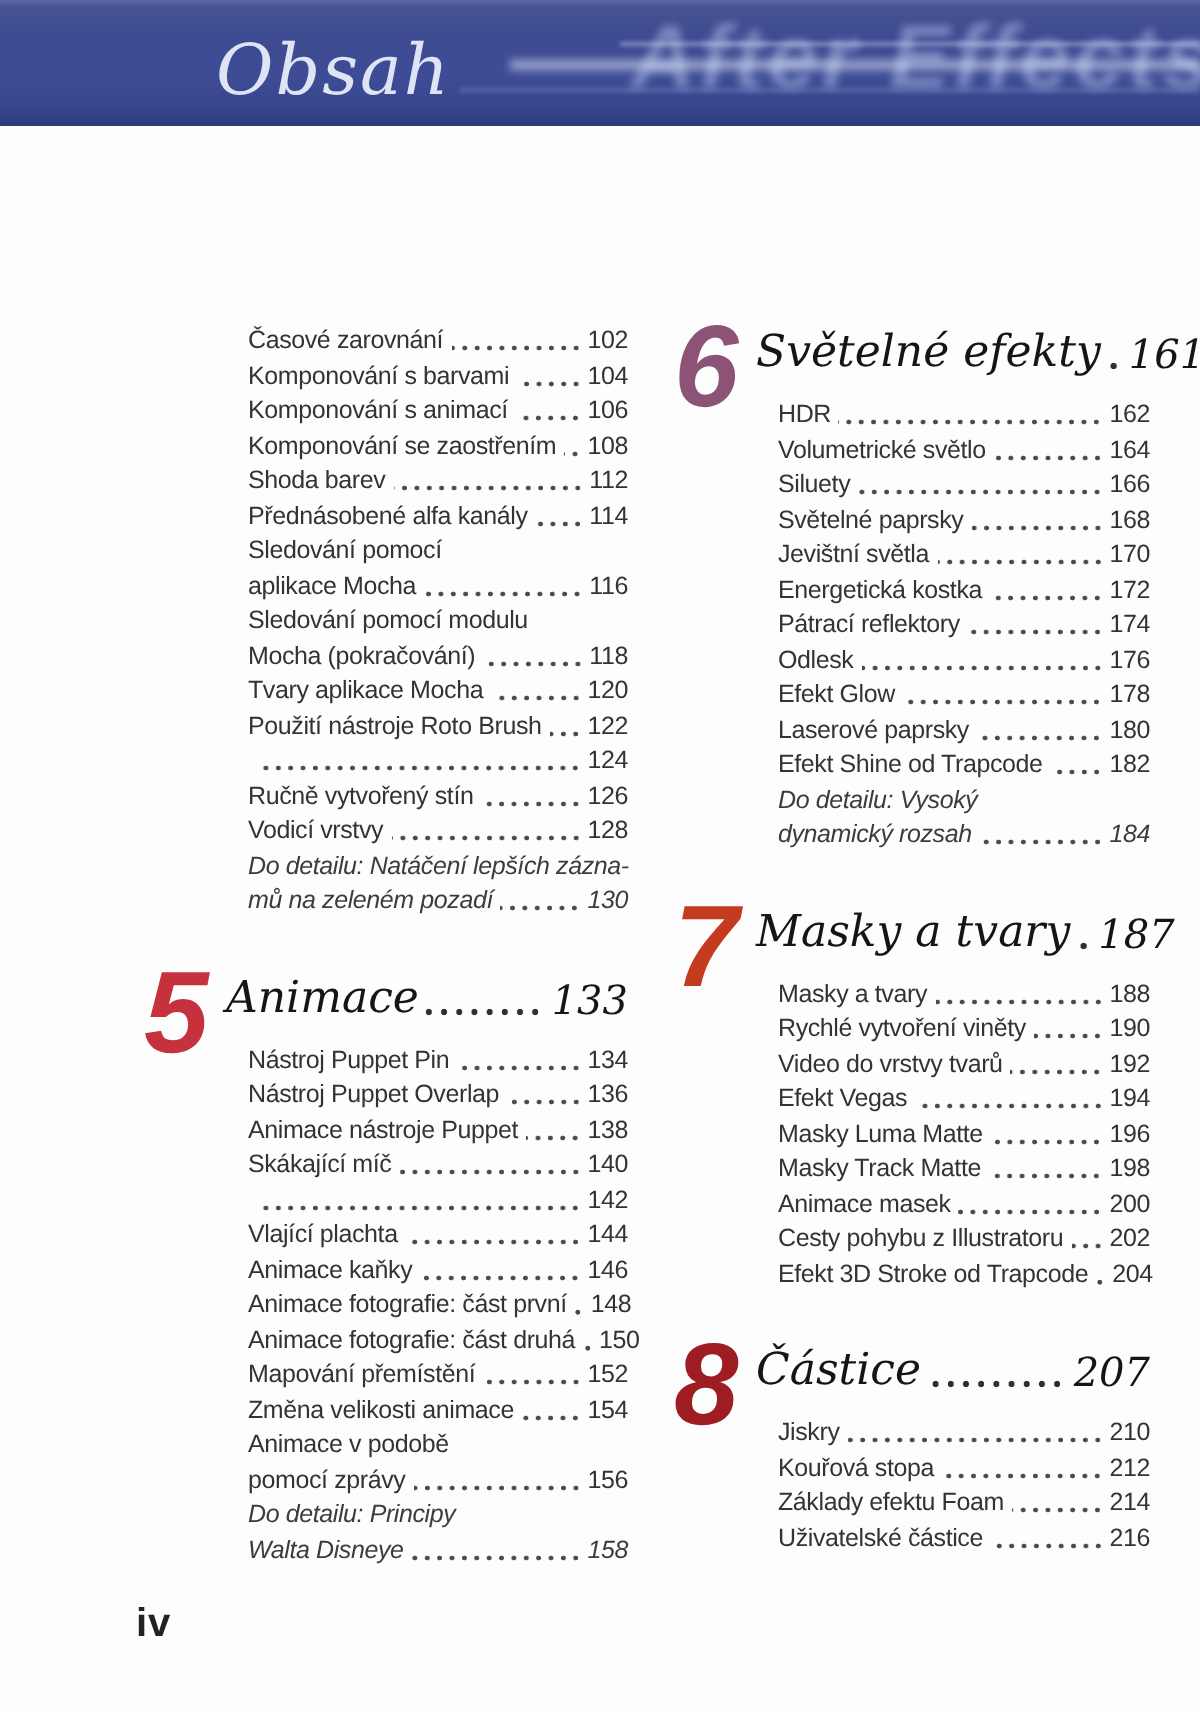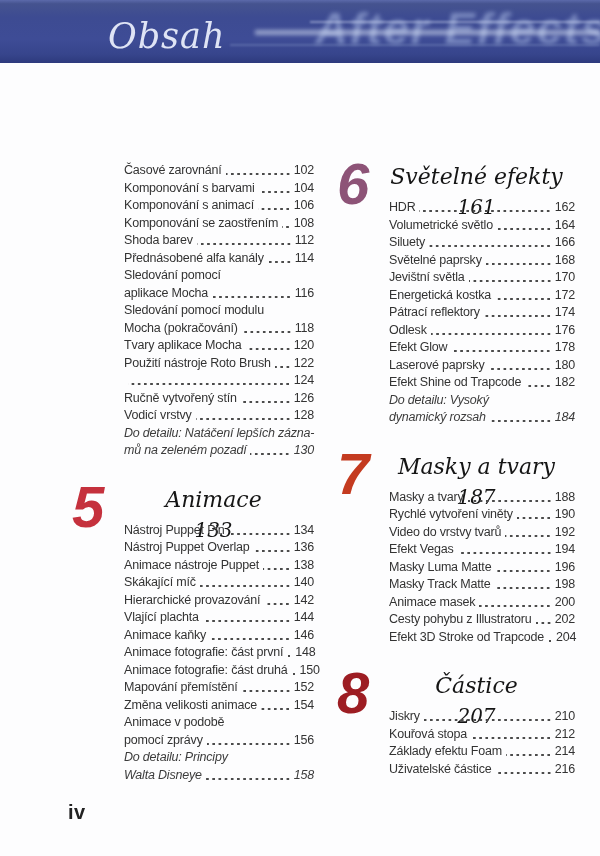--- a/index.html
+++ b/index.html
@@ -24,21 +24,21 @@
     filter:blur(2px);
   }
   .streak1 { position:absolute; left:255px; top:30px; width:345px; height:5px;
     background:rgba(228,236,252,0.55); filter:blur(2px); }
   .streak2 { position:absolute; left:310px; top:21px; width:290px; height:2px;
     background:rgba(215,226,248,0.45); filter:blur(1px); }
   .streak3 { position:absolute; left:230px; top:44px; width:370px; height:2px;
     background:rgba(120,136,190,0.5); filter:blur(1px); }
 
   
-  .col { position:absolute; top:162px;text-align:center; }
+  .col { position:absolute; top:162px; }
   #col-left  { left:72px;  width:242px; }
   #col-right { left:337px; width:238px; }
 
   .entry-row {
     display:flex; height:17.5px; line-height:17.5px;
     padding-left:52px; font-size:12.5px; letter-spacing:-0.2px; color:#333;
   }
   .entry-row.italic { font-style:italic; color:#3c3c3c; }
   .entry-text { white-space:nowrap; }
   .page-num   { white-space:nowrap; }
@@ -47,21 +47,21 @@
     background-image:radial-gradient(circle, #4b4b4b 1.05px, transparent 1.4px);
     background-size:6.2px 6.2px; background-repeat:repeat-x;
     background-position:right 0 top 9px;
   }
   
   .chapter-block { position:relative; margin-top:25px; }
   .col .chapter-block:first-child { margin-top:0; }
   .chapter-heading {
     display:flex; height:30px; line-height:30px; padding-left:41px;
     font-family:"DejaVu Serif", serif; font-style:italic;
-    font-size:22px; color:#151515;flex-direction:column;
+    font-size:22px; color:#151515;
   }
   .chapter-title { white-space:nowrap; }
   .chapter-page  { font-size:20px; white-space:nowrap; }
   .heading-leader {
     flex:1 1 auto; min-width:8px; margin:0 4px 0 2px;
     background-image:radial-gradient(circle, #2e2e2e 1.35px, transparent 1.7px);
     background-size:7.6px 7.6px; background-repeat:repeat-x;
     background-position:right 0 top 17px;
   }
   .chapter-num {
@@ -192,21 +192,20 @@
             <span class="entry-text">Animace nástroje Puppet</span>
             <span class="leader"></span>
             <span class="page-num">138</span>
           </div>
           <div class="entry-row">
             <span class="entry-text">Skákající míč</span>
             <span class="leader"></span>
             <span class="page-num">140</span>
           </div>
           <div class="entry-row">
-            <span class="entry-text">Hierarchické provazování</span>
             <span class="leader"></span>
             <span class="page-num">142</span>
           </div>
           <div class="entry-row">
             <span class="entry-text">Vlající plachta</span>
             <span class="leader"></span>
             <span class="page-num">144</span>
           </div>
           <div class="entry-row">
             <span class="entry-text">Animace kaňky</span>

